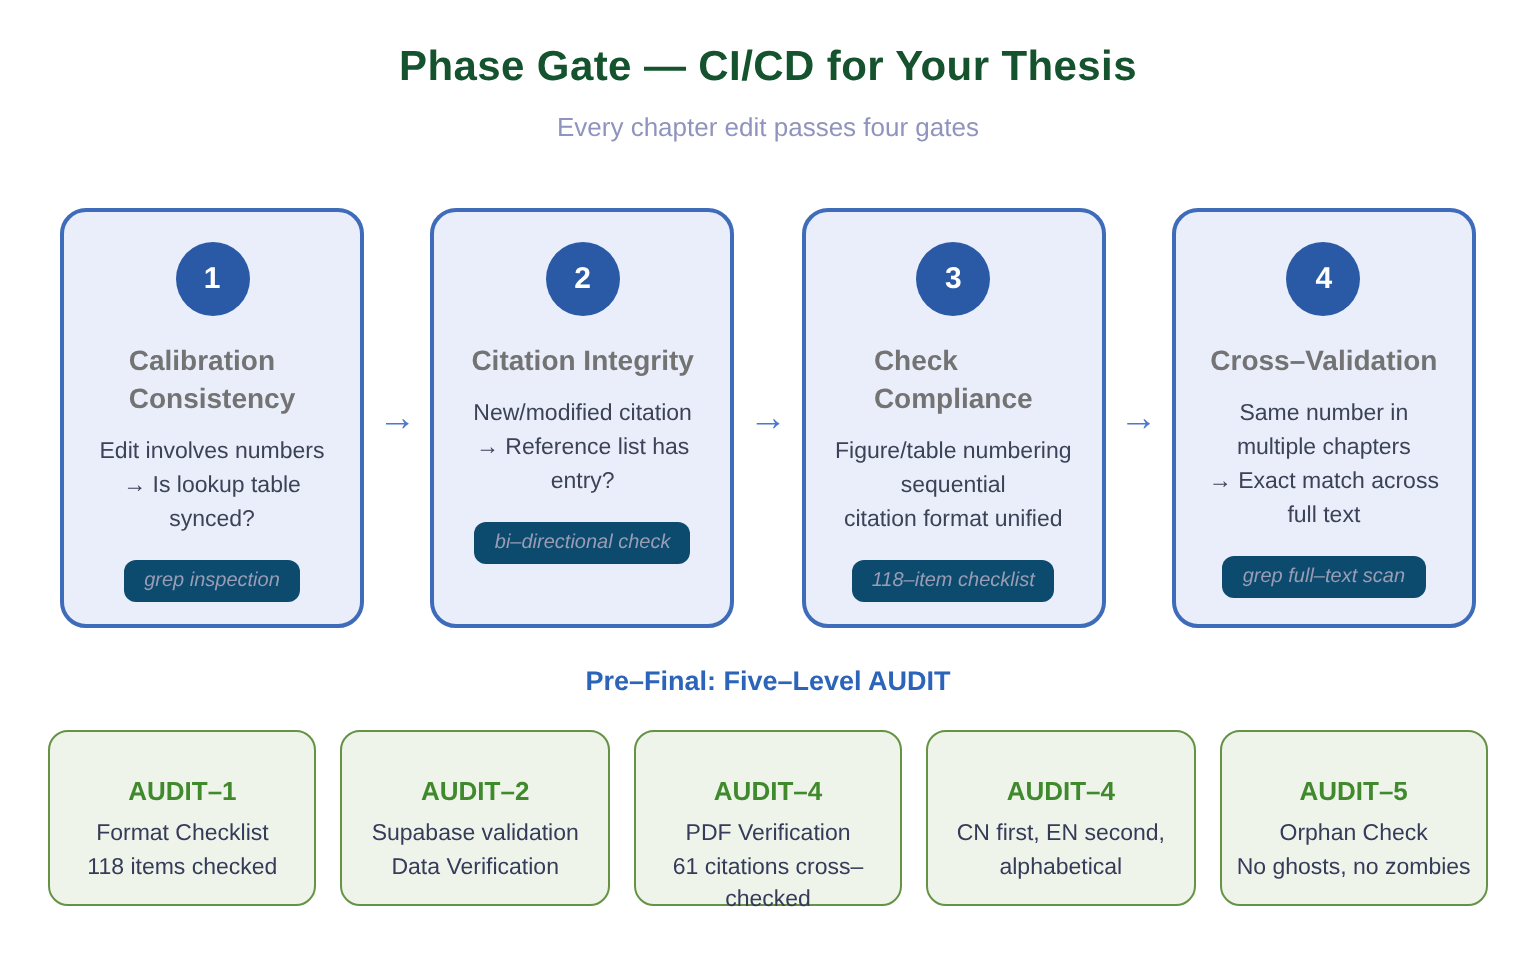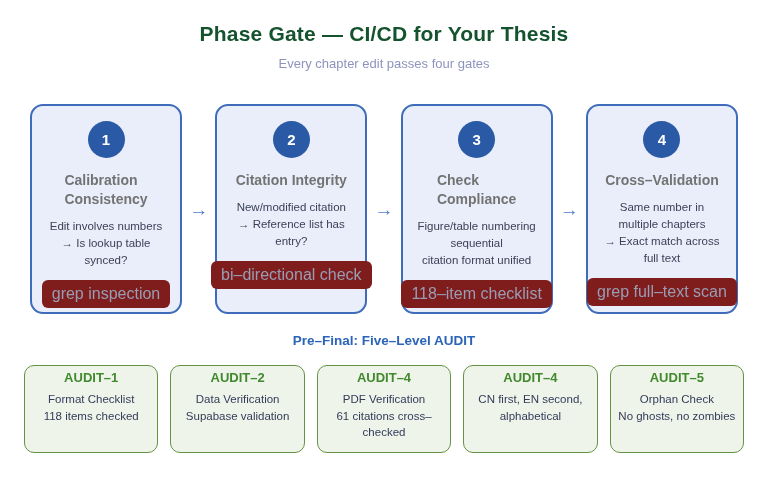--- a/index.html
+++ b/index.html
@@ -41,44 +41,44 @@
     font-size: 14px; font-weight: 700; color: #737373; line-height: 19px;
   }
   .gate-title div { white-space: nowrap; }
   .gate-body {
     margin-top: 9px; text-align: center;
     font-size: 11.5px; color: #3c4257; line-height: 17px;
   }
   .gate-body div { white-space: nowrap; }
   .gate-badge {
     margin-top: 11px;
-    background: #7f1d1d; border-radius: 6px;
+    background: #0c4a6e; border-radius: 6px;
     padding: 5px 10px;
-    font-size: 16px; color: #999db4; white-space: nowrap;
+    font-size: 10px; color: #999db4; white-space: nowrap; font-style: italic;
   }
   .flow-arrow {
     align-self: center; color: #4b79cd;
     font-size: 19px; line-height: 19px; font-weight: 400;
   }
 
   .audit-heading {
     margin-top: 20px; text-align: center;
     font-size: 13.5px; font-weight: 700; color: #2b64b9; line-height: 14px;
   }
   .audit-row {
     margin: 17px 24px 0;
     display: flex; gap: 12px;
   }
   .audit-card {
     flex: 1; height: 88px; box-sizing: border-box;
     background: #eef4ea;
     border: 1.5px solid #649344;
     border-radius: 10px;
     text-align: center;
-    padding-top: 4px;
+    padding-top: 22px;
   }
   .audit-title { font-size: 13px; font-weight: 700; color: #41892d; line-height: 15px; }
   .audit-body { margin-top: 6px; font-size: 11.5px; color: #353b58; line-height: 16.5px; }
   .audit-body div { white-space: nowrap; }
 </style>
 </head>
 <body>
 
 <div class="header">
   <div class="title">Phase Gate — CI/CD for Your Thesis</div>
@@ -158,22 +158,22 @@
     <div class="audit-title">AUDIT–1</div>
     <div class="audit-body">
       <div>Format Checklist</div>
       <div>118 items checked</div>
     </div>
   </div>
 
   <div class="audit-card">
     <div class="audit-title">AUDIT–2</div>
     <div class="audit-body">
+      <div>Supabase validation</div>
       <div>Data Verification</div>
-      <div>Supabase validation</div>
     </div>
   </div>
 
   <div class="audit-card">
     <div class="audit-title">AUDIT–4</div>
     <div class="audit-body">
       <div>PDF Verification</div>
       <div>61 citations cross–</div>
       <div>checked</div>
     </div>

